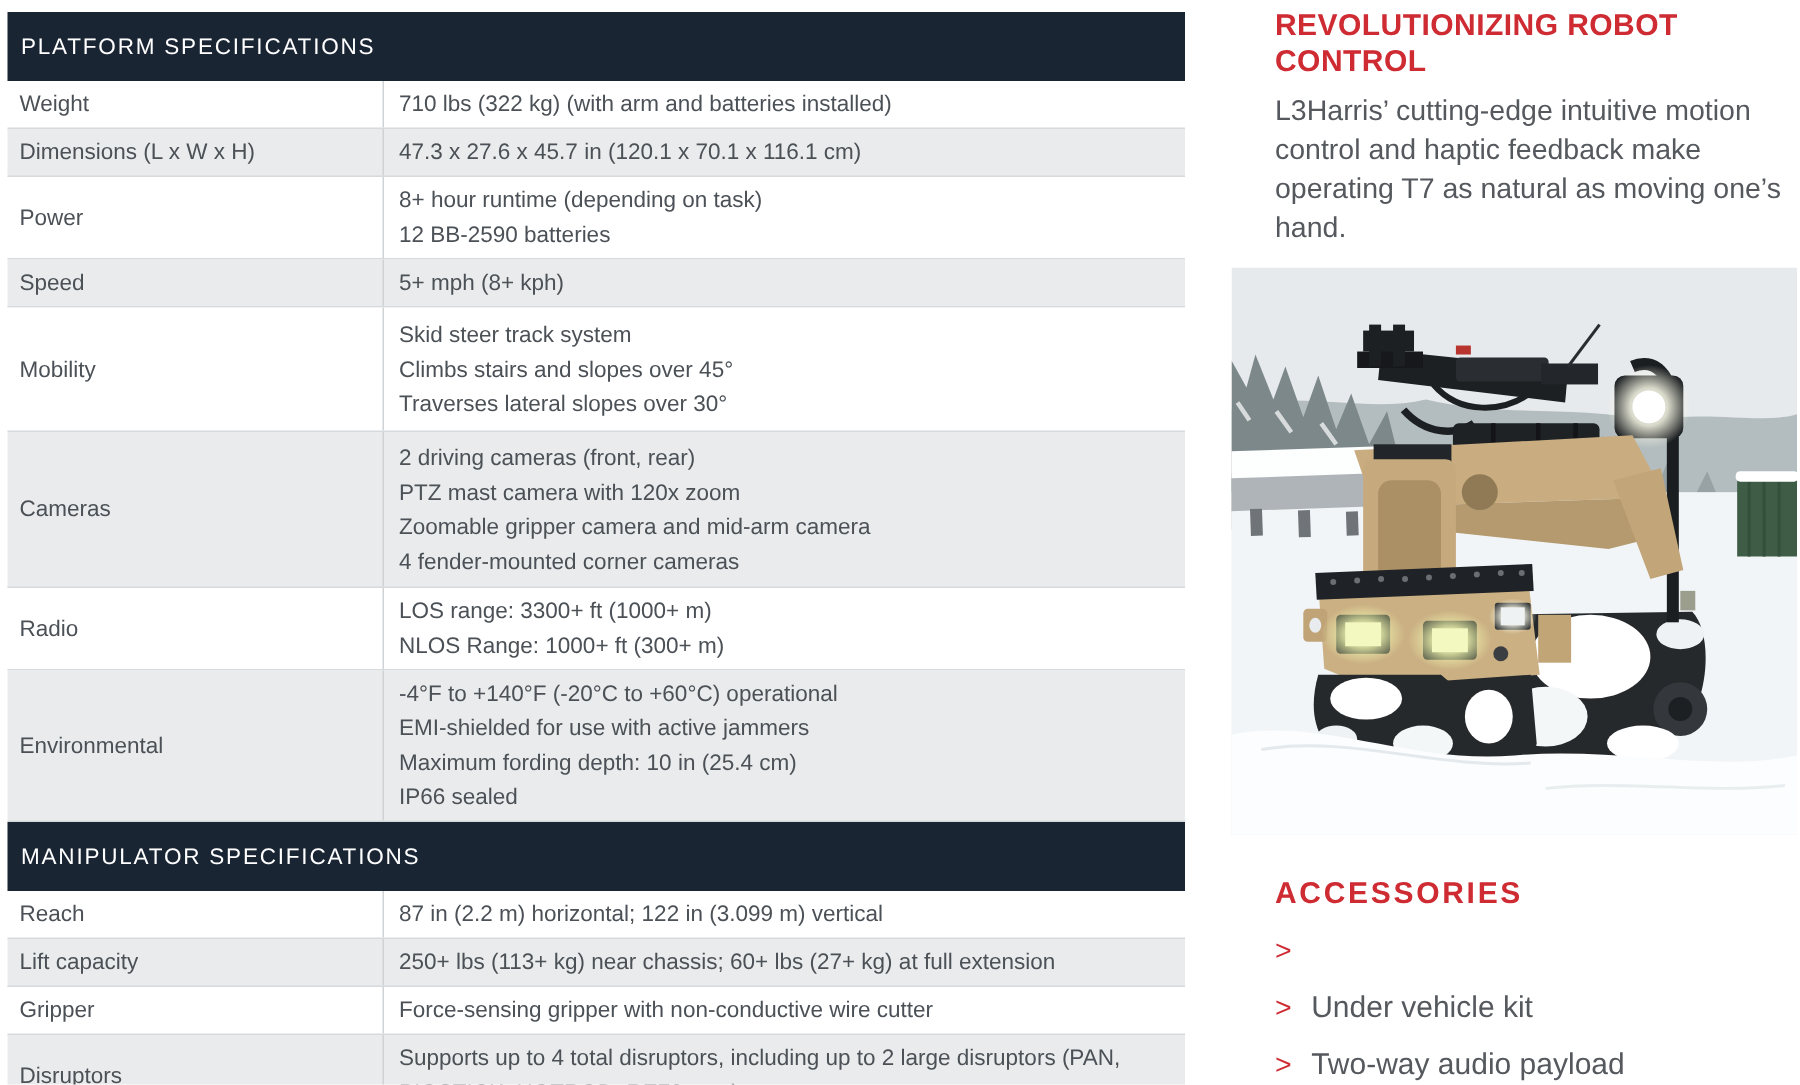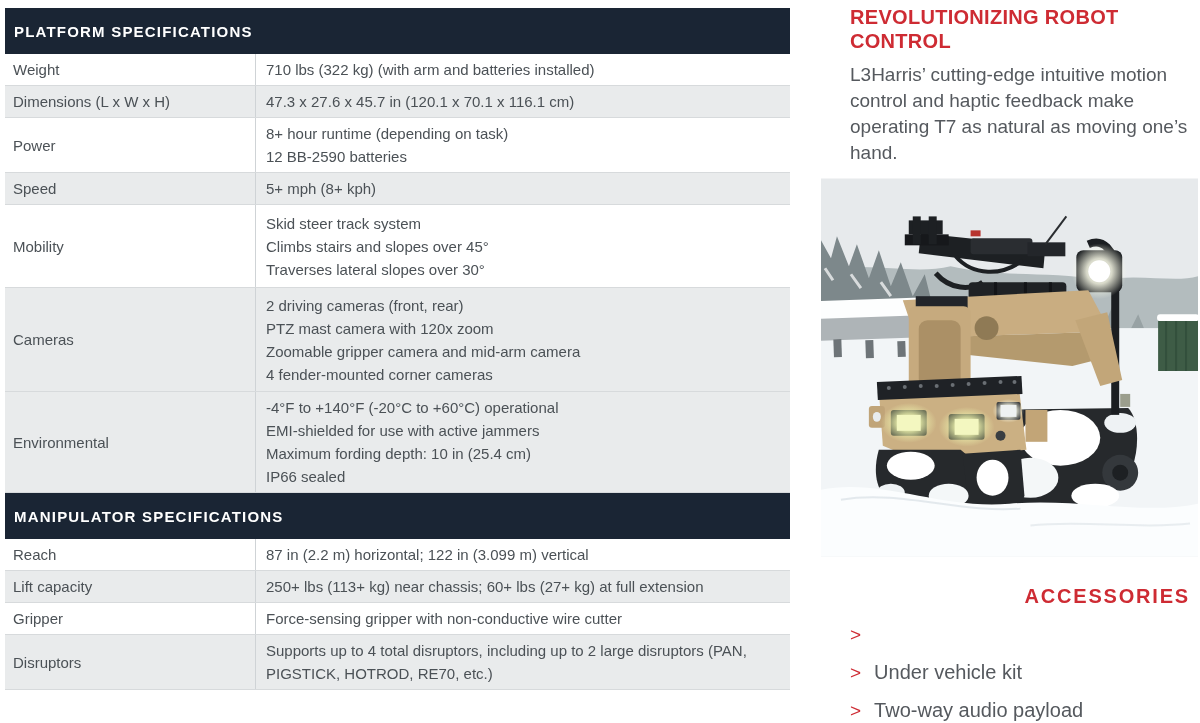--- a/index.html
+++ b/index.html
@@ -16,21 +16,21 @@
   body{
     width:1200px;height:723px;position:relative;overflow:hidden;
     background:#ffffff;
     font-family:"Liberation Sans", sans-serif;
   }
   
   .spec-area{position:absolute;left:5px;top:8px;width:785px;}
   .section-header{
     background:var(--header-bg);color:#ffffff;height:46px;
     display:flex;align-items:center;padding-left:9px;
-    font-size:15px;font-weight:bold;letter-spacing:1.2px;
+    font-size:15px;font-weight:normal;letter-spacing:1.2px;
   }
   .spec-row{
     display:flex;background:var(--row-bg);
     border-bottom:1px solid var(--border);
     color:var(--table-text);font-size:15px;
     min-height:var(--h,29px);
   }
   .spec-row.alt{background:var(--row-alt-bg);}
   .cell-label{
     width:251px;flex:0 0 251px;border-right:1px solid #cfd3d6;
@@ -45,21 +45,21 @@
     letter-spacing:0.3px;margin:5px 0 0 30px;line-height:24px;
   }
   .promo-text{
     color:var(--body-text);font-size:19px;line-height:26px;
     margin:9px 0 4px 30px;width:350px;
   }
   .photo{
     position:absolute;left:1px;top:178px;width:377px;height:379px;
     display:block;
   }
-  .accessories{position:absolute;left:30px;top:585px;width:340px;text-align:right;}
+  .accessories{position:absolute;left:30px;top:585px;width:340px;}
   .accessories-heading{
     color:var(--accent-red);font-weight:bold;font-size:20px;letter-spacing:1.8px;
   }
   .accessory-item{
     display:flex;align-items:baseline;margin-top:15px;
     color:var(--body-text);font-size:20px;line-height:23px;
   }
   .accessory-bullet{
     color:var(--accent-red);margin-right:13px;font-size:19px;font-weight:normal;
   }
@@ -106,20 +106,27 @@
 Traverses lateral slopes over 30°</div>
       </div>
   </div>
   <div class="spec-row alt" style="--h:104px">
     <div class="cell-label">Cameras</div>
     <div class="cell-value">
         <div class="val-text">2 driving cameras (front, rear)
 PTZ mast camera with 120x zoom
 Zoomable gripper camera and mid-arm camera
 4 fender-mounted corner cameras</div>
+      </div>
+  </div>
+  <div class="spec-row" style="--h:55px">
+    <div class="cell-label">Radio</div>
+    <div class="cell-value">
+        <div class="val-text">LOS range: 3300+ ft (1000+ m)
+NLOS Range: 1000+ ft (300+ m)</div>
       </div>
   </div>
   <div class="spec-row alt" style="--h:92px">
     <div class="cell-label">Environmental</div>
     <div class="cell-value">
         <div class="val-text">-4°F to +140°F (-20°C to +60°C) operational
 EMI-shielded for use with active jammers
 Maximum fording depth: 10 in (25.4 cm)
 IP66 sealed</div>
       </div>

